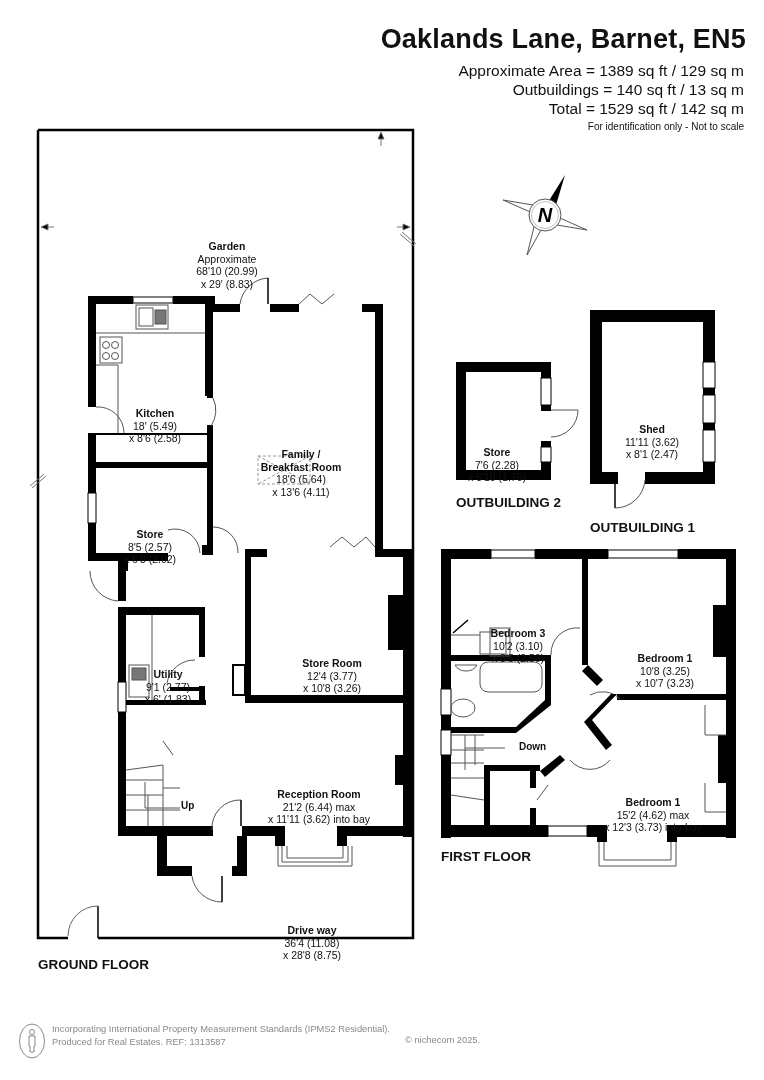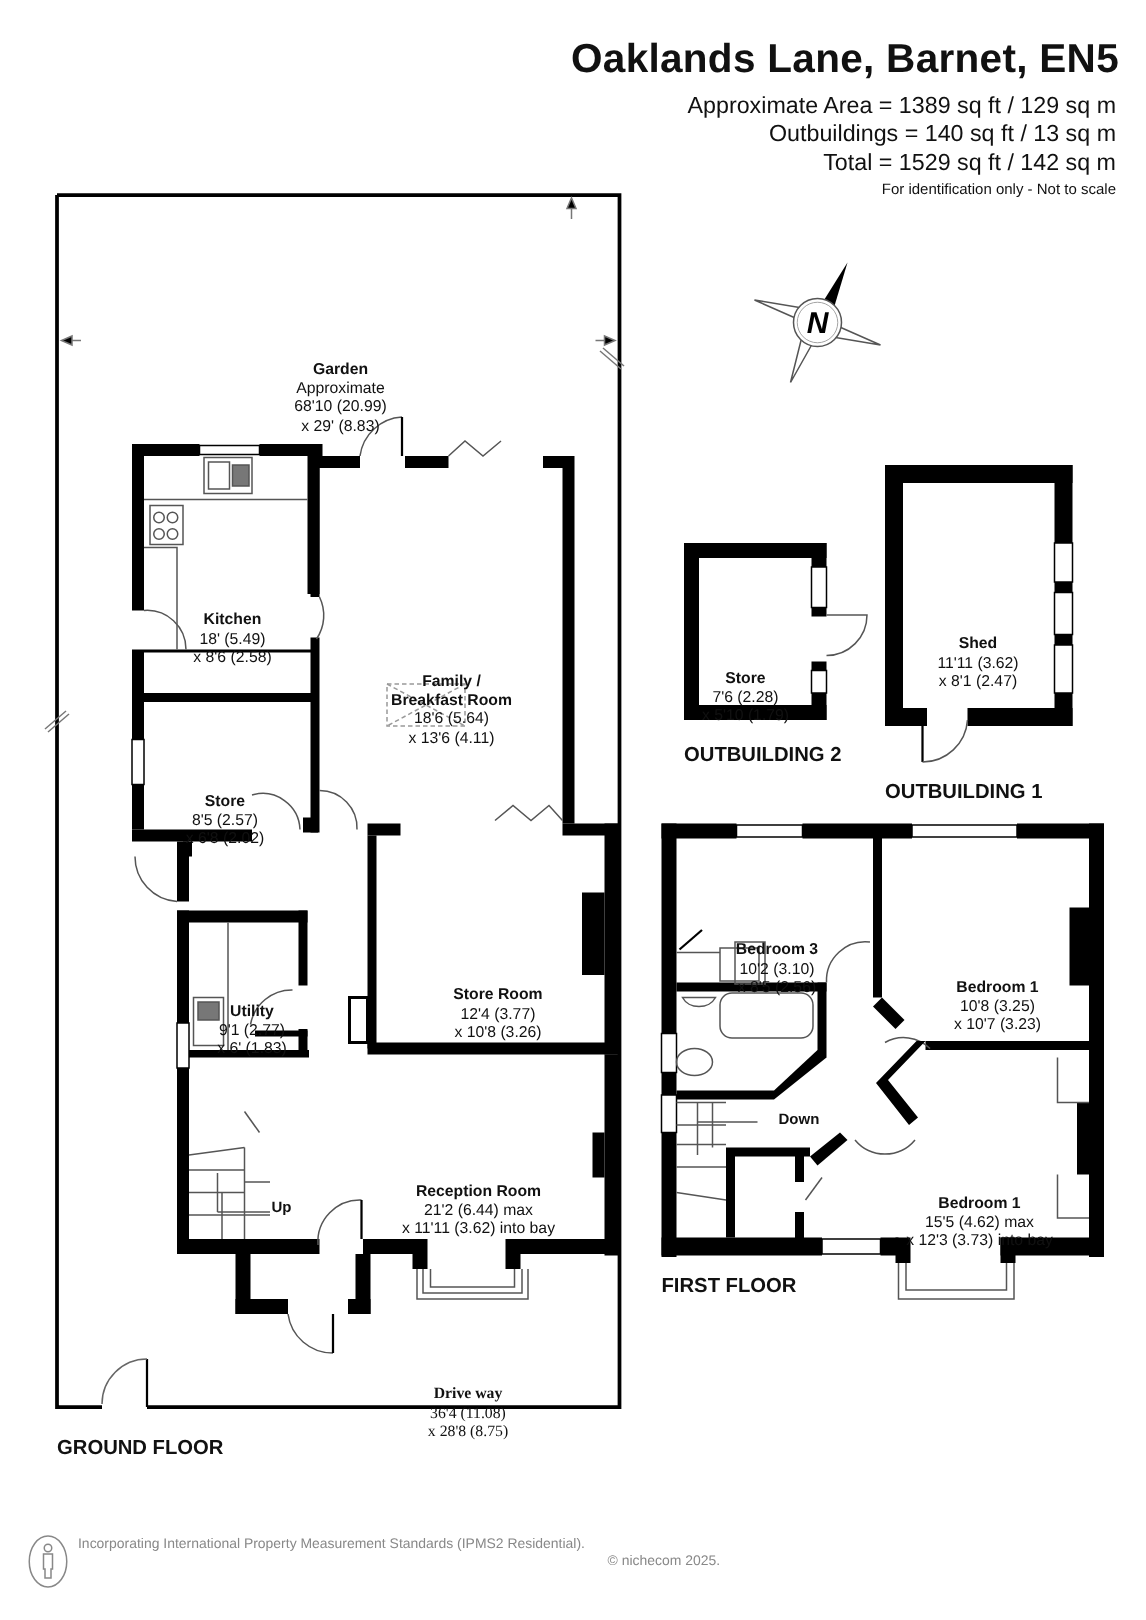--- a/index.html
+++ b/index.html
@@ -329,21 +329,21 @@
 <div class="room" style="left:168px; top:624px;">
   <span class="name">Utility</span>
   <span class="dim">9'1 (2.77)</span>
   <span class="dim">x 6' (1.83)</span>
 </div>
 <div class="room" style="left:319px; top:744px;">
   <span class="name">Reception Room</span>
   <span class="dim">21'2 (6.44) max</span>
   <span class="dim">x 11'11 (3.62) into bay</span>
 </div>
-<div class="room" style="left:312px; top:880px;font-family:Liberation Serif, serif;">
+<div class="room" style="left:312px; top:880px;">
   <span class="name">Drive way</span>
   <span class="dim">36'4 (11.08)</span>
   <span class="dim">x 28'8 (8.75)</span>
 </div>
 <div class="small-label" style="left:181px; top:800px;">Up</div>
 <div class="floor-label" style="left:38px; top:957px;">GROUND FLOOR</div>
 
 <div class="room" style="left:497px; top:402px;">
   <span class="name">Store</span>
   <span class="dim">7'6 (2.28)</span>
@@ -362,27 +362,28 @@
   <span class="dim">10'2 (3.10)</span>
   <span class="dim">x 8'5 (2.56)</span>
 </div>
 <div class="room" style="left:665px; top:608px;">
   <span class="name">Bedroom 1</span>
   <span class="dim">10'8 (3.25)</span>
   <span class="dim">x 10'7 (3.23)</span>
 </div>
 <div class="room" style="left:653px; top:752px;">
   <span class="name">Bedroom 1</span>
-  <span class="dim">15'5 (4.62) max</span>
+  <span class="dim">15'2 (4.62) max</span>
   <span class="dim">x 12'3 (3.73) into bay</span>
 </div>
 <div class="small-label" style="left:501px; top:741px;padding-left:18px;">Down</div>
 <div class="floor-label" style="left:441px; top:849px;">FIRST FLOOR</div>
 
 <svg class="footer-icon" width="28" height="38" viewBox="0 0 28 38">
   <ellipse cx="14" cy="19" rx="12.5" ry="17" fill="none" stroke="#888" stroke-width="1"></ellipse>
   <circle cx="14" cy="10" r="2.5" fill="none" stroke="#888" stroke-width="1"></circle>
   <path d="M11,14 L17,14 L17,24 L16,24 L16,30 L12,30 L12,24 L11,24 Z" fill="none" stroke="#888" stroke-width="1"></path>
 </svg>
 <div class="footer">
   <div>Incorporating International Property Measurement Standards (IPMS2 Residential).</div>
+  <div>Produced for Real Estates.   REF: 1313587</div>
 </div>
 <div class="footer-copy">© nichecom 2025.</div>
 
 </body></html>

